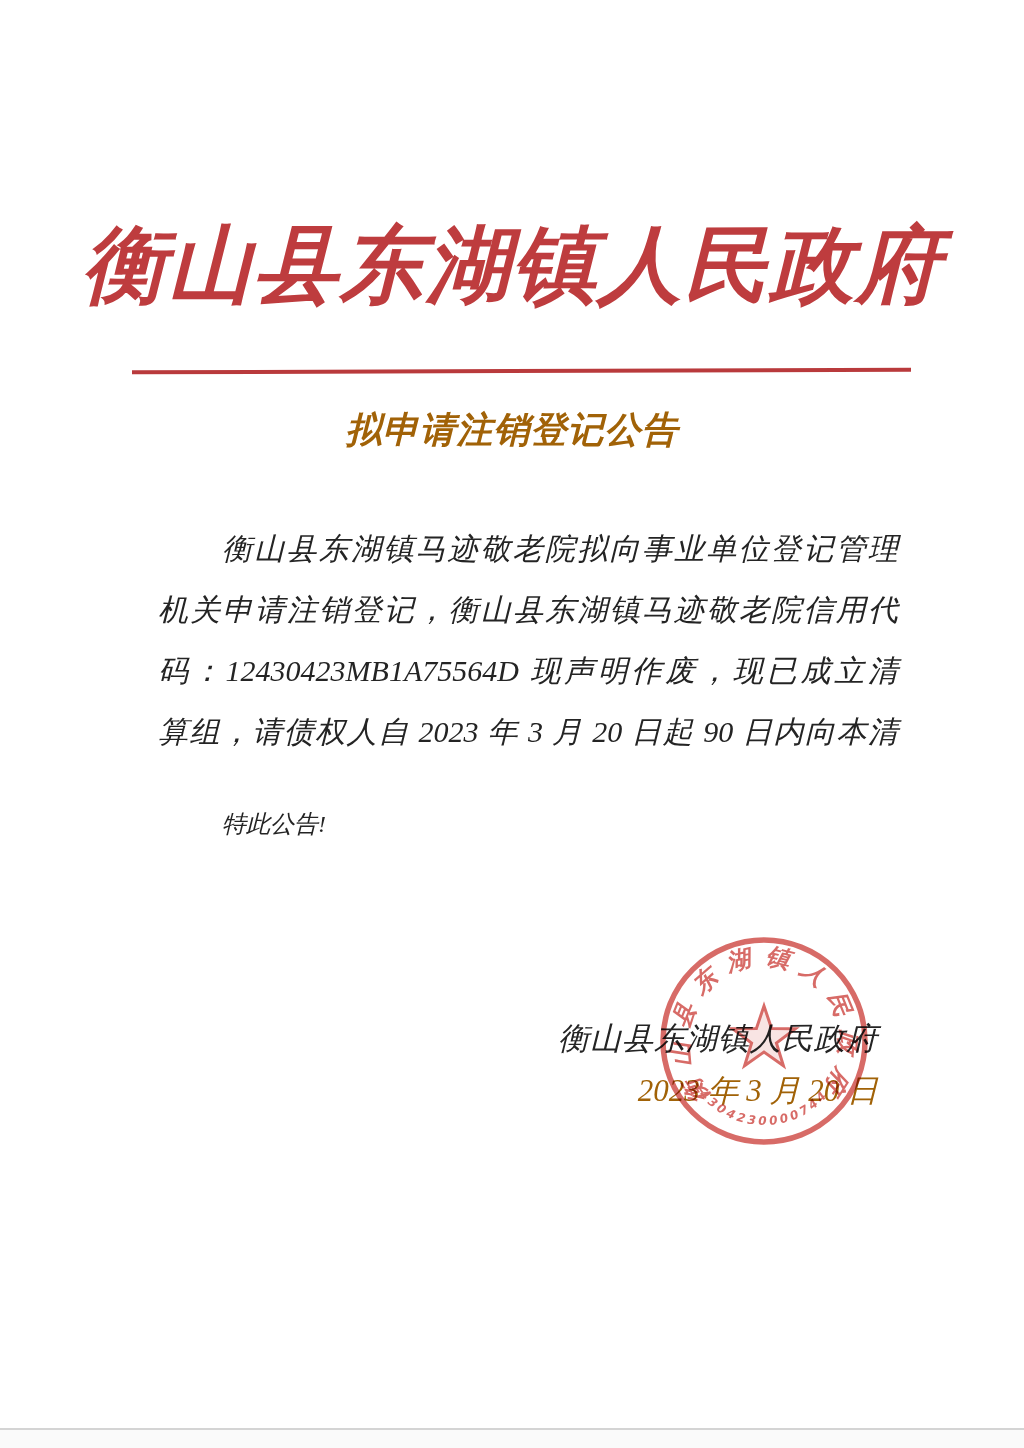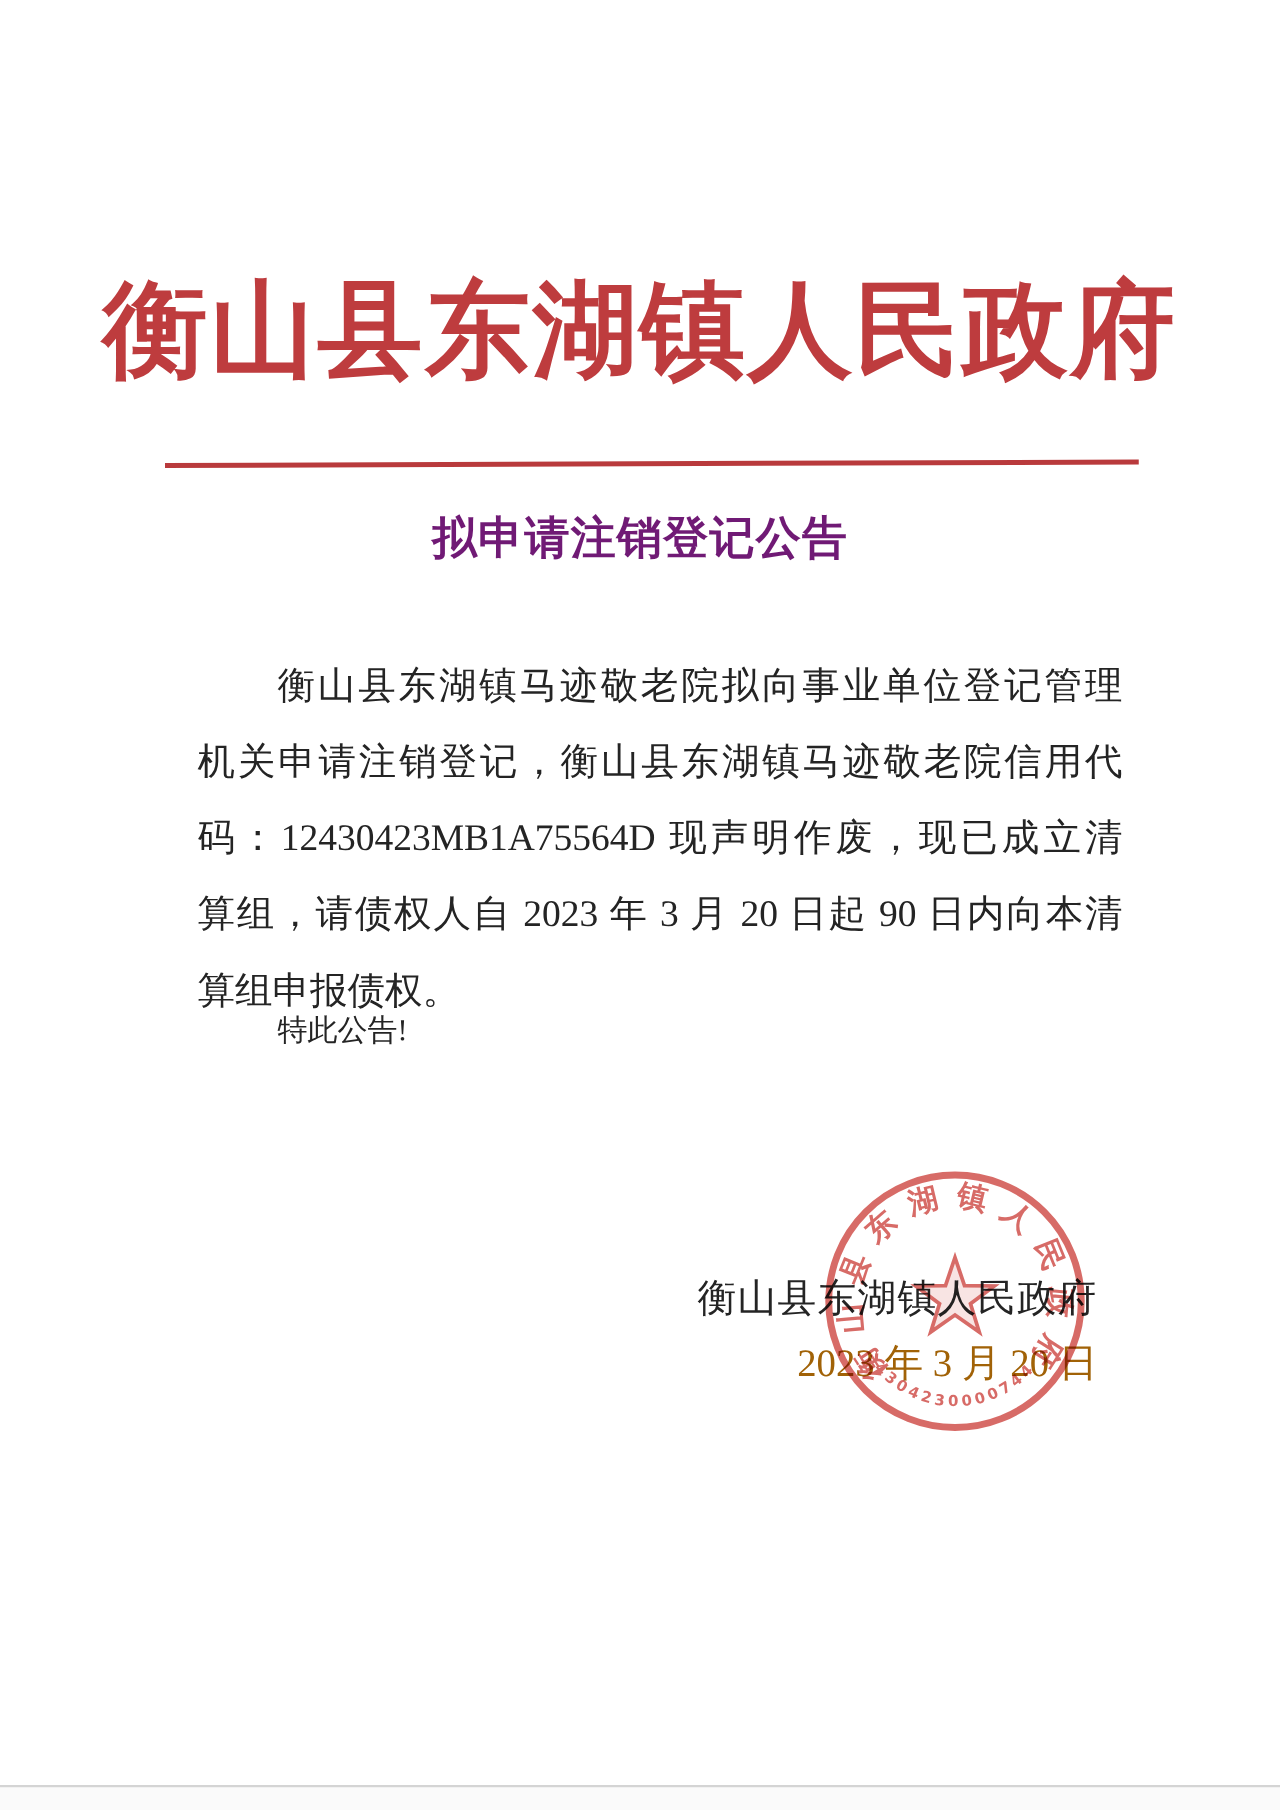--- a/index.html
+++ b/index.html
@@ -5,20 +5,21 @@
   * { margin: 0; padding: 0; box-sizing: border-box; }
   html, body { background: #ffffff; }
   body { font-family: "Liberation Serif", "DejaVu Serif", serif; }
 
   .page {
     position: relative;
     width: 1024px;
     height: 1448px;
     background: #ffffff;
     overflow: hidden;
+    font-style: italic;
   }
 
   .masthead {
     position: absolute;
     top: 216px;
     left: 0;
     width: 100%;
     text-align: center;
     font-size: 84px;
     font-weight: bold;
@@ -40,21 +41,21 @@
 
   .doc-title {
     position: absolute;
     top: 406px;
     left: 0;
     width: 100%;
     text-align: center;
     font-size: 36px;
     font-weight: bold;
     letter-spacing: 1px;
-    color: #701a75;
+    color: #a16207;
     white-space: nowrap;
   }
 
   .body-paragraph {
     position: absolute;
     top: 512px;
     left: 158px;
     width: 740px;
     font-size: 30px;
     color: #242424;
@@ -156,21 +157,20 @@
 
   <div class="masthead-rule"></div>
 
   <h2 class="doc-title">拟申请注销登记公告</h2>
 
   <div class="body-paragraph">
     <div class="body-line fill indent">衡山县东湖镇马迹敬老院拟向事业单位登记管理</div>
     <div class="body-line fill">机关申请注销登记，衡山县东湖镇马迹敬老院信用代</div>
     <div class="body-line fill">码：12430423MB1A75564D 现声明作废，现已成立清</div>
     <div class="body-line fill">算组，请债权人自 2023 年 3 月 20 日起 90 日内向本清</div>
-    <div class="body-line">算组申报债权。</div>
   </div>
 
   <div class="closing">特此公告!</div>
 
   <div class="signature">衡山县东湖镇人民政府</div>
 
   <div class="issue-date">2023 年 3 月 20 日</div>
 
   <div class="official-seal">
     <svg viewBox="0 0 218 218" width="218" height="218" xmlns="http://www.w3.org/2000/svg">

